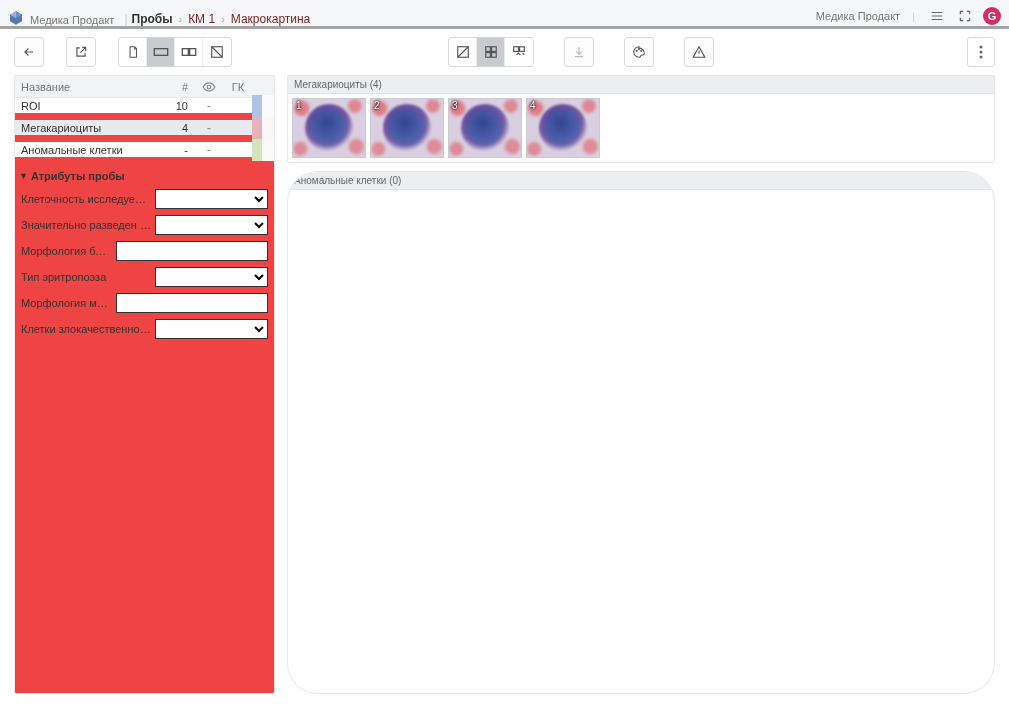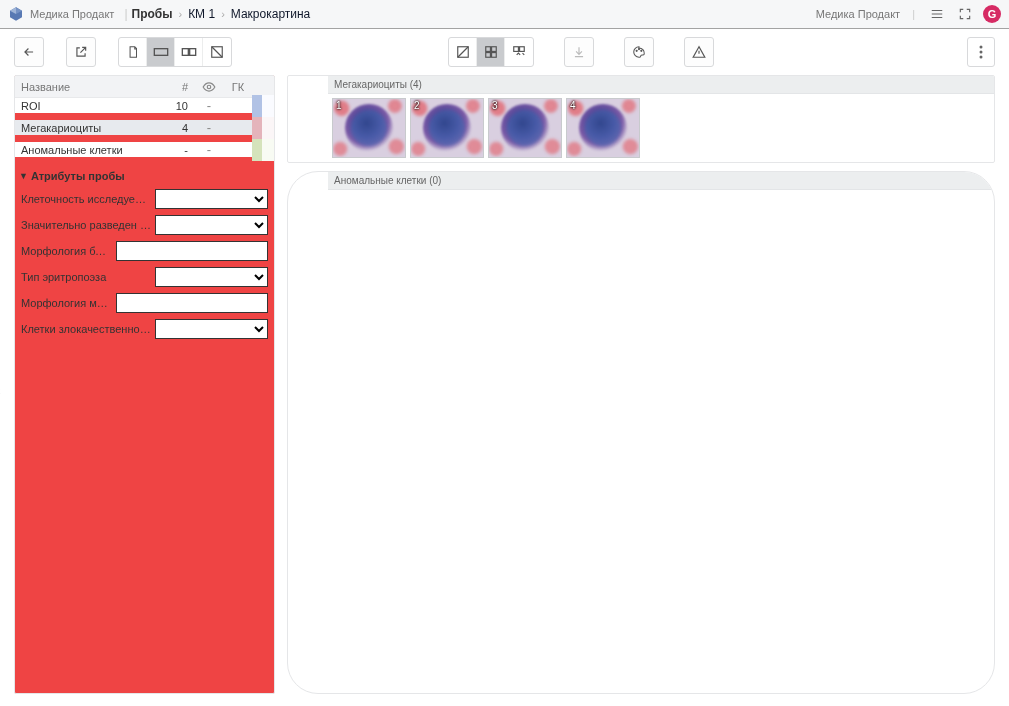--- a/index.html
+++ b/index.html
@@ -1,25 +1,25 @@
 <!DOCTYPE html>
 <html><head>
 <meta charset="utf-8">
 <style>
 * { box-sizing: border-box; margin: 0; padding: 0; }
 body { font-family: Arial, "Segoe UI", sans-serif; font-size: 12px; background: #f4f4f4; color: #333; }
 .app { width: 1009px; height: 706px; display: flex; flex-direction: column; background: #fff; }
 
 
-.header { height: 29px; background: #f6f7f8; border-bottom: 1px solid #a3a3a3; display: flex; align-items: center; padding: 0 8px; }
+.header { height: 29px; background: #f6f7f8; border-bottom: 3px solid #a3a3a3; display: flex; align-items: flex-end; padding: 0 8px; }
 .logo { width: 16px; height: 16px; display: flex; align-items: center; justify-content: center; margin-right: 6px; color: #4a6ea0; }
 .app-name { font-size: 11px; color: #777; margin-right: 6px; }
 .sep { color: #ccc; margin: 0 4px; }
 .breadcrumb { display: flex; align-items: center; font-size: 12px; }
-.crumb { color: #0f172a; }
+.crumb { color: #7f1d1d; }
 .crumb.strong { font-weight: 700; color: #333; }
 .chev { color: #aaa; margin: 0 6px; font-size: 11px; }
 .header-right { margin-left: auto; display: flex; align-items: center; gap: 8px; color: #777; font-size: 11px; }
 .hdr-icon { width: 20px; height: 20px; display: flex; align-items: center; justify-content: center; cursor: pointer; color: #666; }
 .g-badge { width: 18px; height: 18px; border-radius: 50%; background: #d62b64; color: #fff; font-weight: 700; font-size: 11px; display: flex; align-items: center; justify-content: center; }
 
 
 .toolbar { height: 46px; background: #fff; display: flex; align-items: center; padding: 0 14px; gap: 8px; }
 .tbtn { width: 30px; height: 30px; border: 1px solid #d8d9db; border-radius: 3px; background: #fdfdfd; display: flex; align-items: center; justify-content: center; cursor: pointer; color: #555; }
 .tbtn.disabled { color: #bbb; }
@@ -57,21 +57,21 @@
 .section-hdr .caret { font-size: 9px; }
 
 .attrs { padding: 0 6px 8px 6px; display: flex; flex-direction: column; gap: 4px; }
 .attr-row { display: flex; align-items: center; gap: 4px; height: 22px; }
 .attr-label { width: 130px; font-size: 11px; color: #333; overflow: hidden; text-overflow: ellipsis; white-space: nowrap; }
 .attr-input { flex: 1; height: 20px; border: 1px solid #333; background: #fff; font-size: 11px; padding: 0 4px; }
 select.attr-input { padding-right: 16px; }
 
 
 .main { flex: 1; display: flex; flex-direction: column; gap: 8px; overflow: hidden; }
-.panel { border: 1px solid #e5e6e8; background: #fff; border-radius: 2px; display: flex; flex-direction: column; overflow: hidden; padding-left: 40px; }
+.panel { border: 1px solid #e5e6e8; background: #fff; border-radius: 2px; display: flex; flex-direction: column; overflow: hidden; }
 .panel-head { height: 18px; background: #eceeef; border-bottom: 1px solid #e3e5e7; font-size: 10px; color: #666; padding: 0 6px; display: flex; align-items: center; }
 .panel-body { padding: 4px; display: flex; gap: 4px; flex-wrap: wrap; }
 .panel.fixed { flex: 0 0 auto; }
 .panel.stretch { flex: 1; border-radius: 31px; }
 .panel.stretch .panel-body { flex-direction: column; font-size: 11px; color: #666; padding: 6px 8px; }
 
 .thumb { width: 74px; height: 60px; border: 1px solid #c8cacd; background: #d9cfe0; position: relative; overflow: hidden; }
 .thumb::before {
   content: ""; position: absolute; left: 50%; top: 50%;
   width: 48px; height: 48px; border-radius: 50%;

